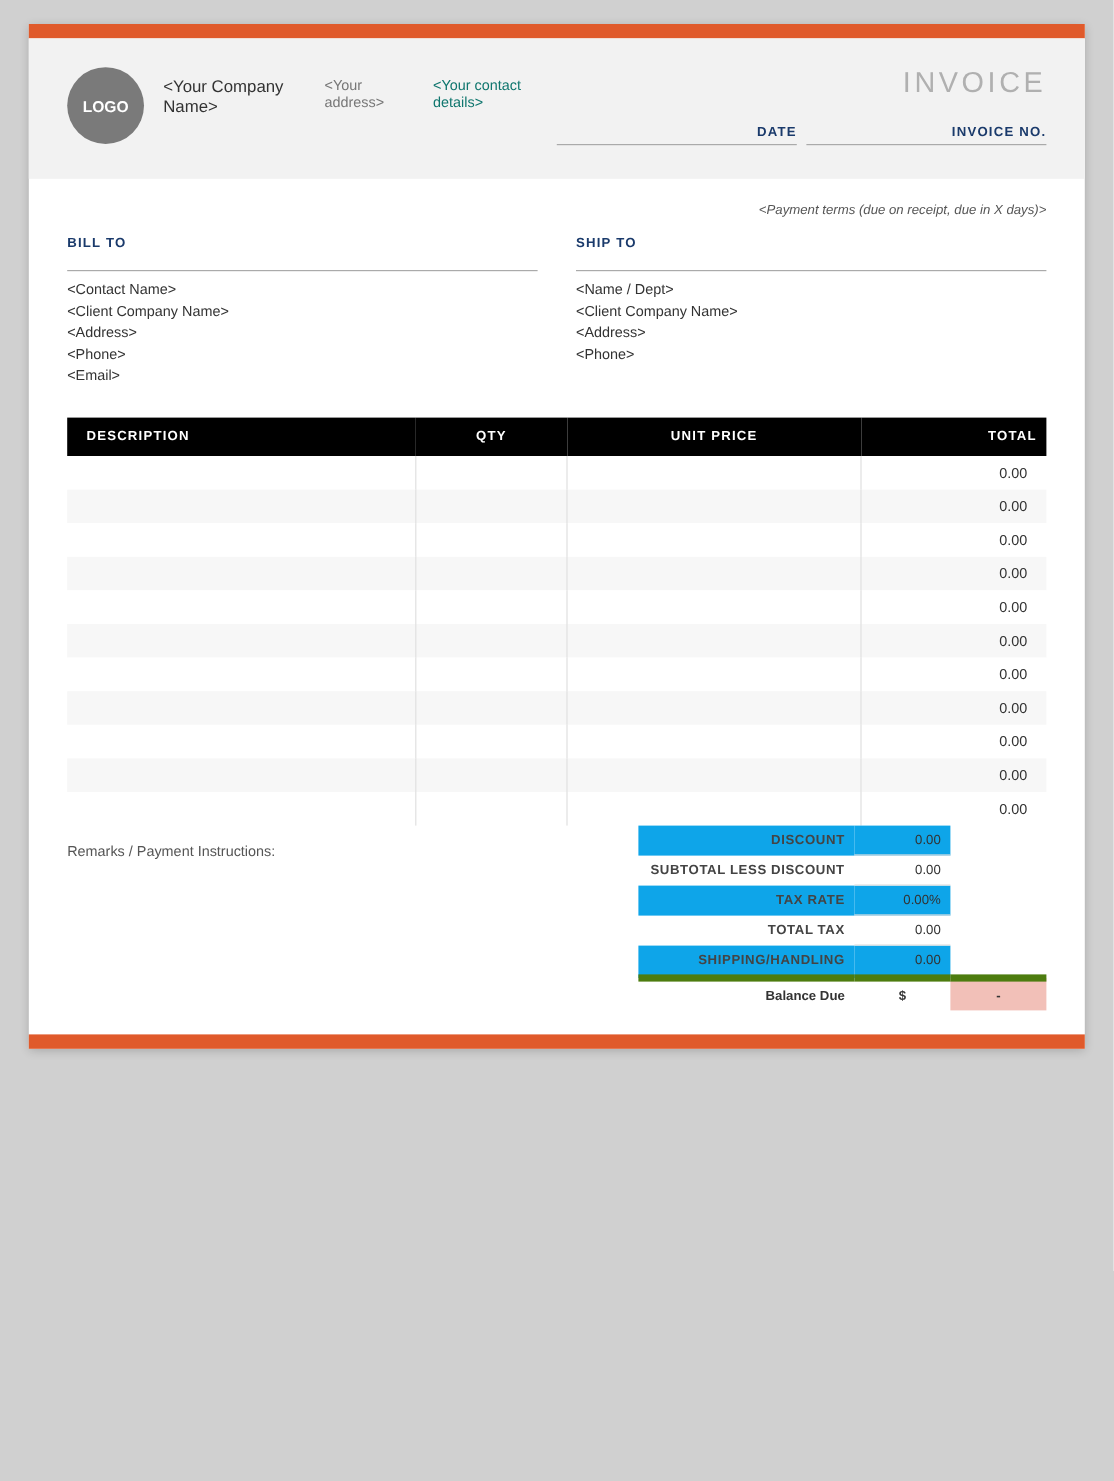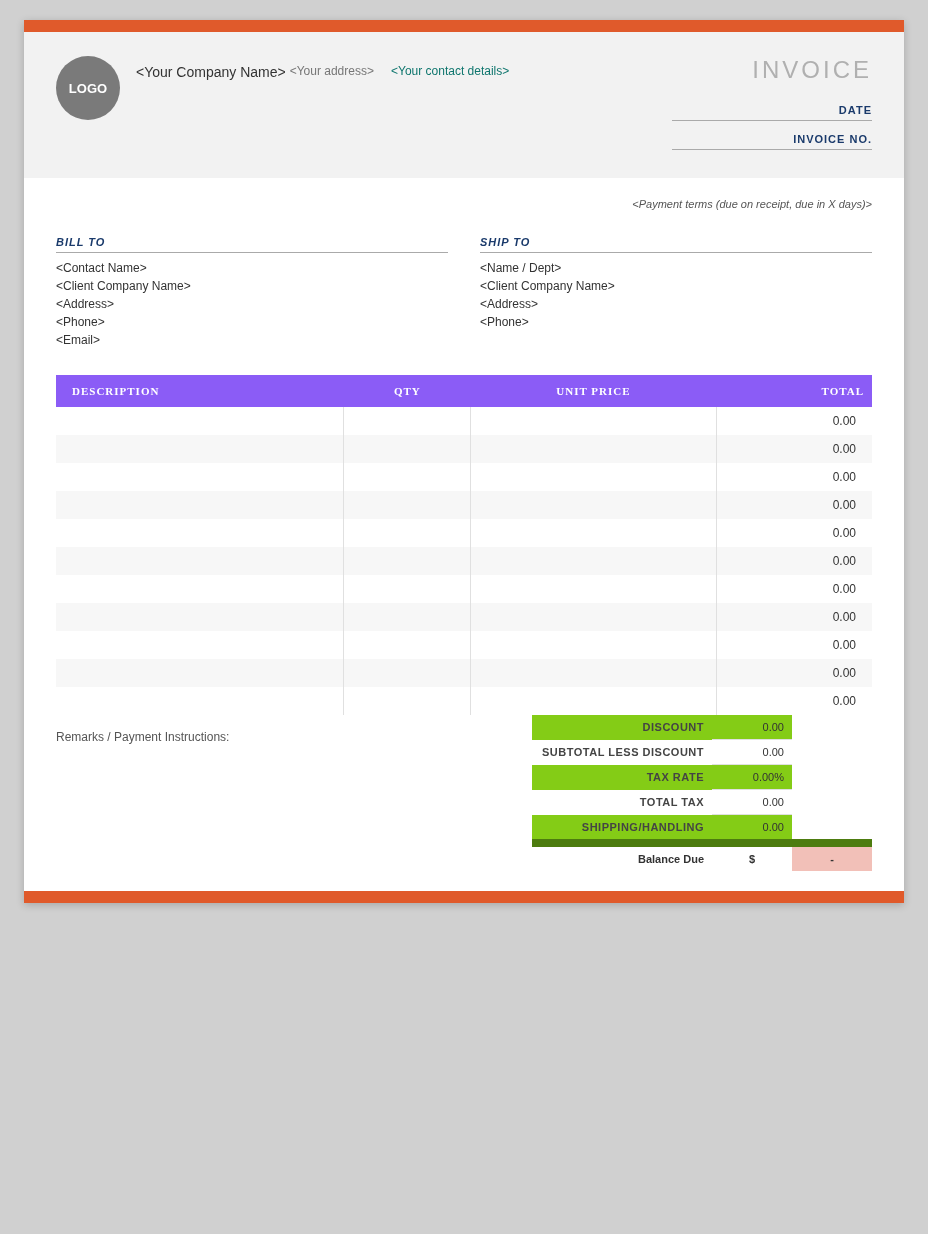--- a/index.html
+++ b/index.html
@@ -78,21 +78,20 @@
     }
     .invoice-title {
       font-size: 24px;
       font-weight: 300;
       color: #b0b0b0;
       letter-spacing: 3px;
       margin-bottom: 20px;
     }
     .invoice-meta {
       display: flex;
-      flex-direction: column;
       align-items: center;
       gap: 8px;
     }
     .meta-row {
       display: flex;
       flex-direction: column;
       align-items: flex-end;
       width: 200px;
     }
     .meta-label {
@@ -105,64 +104,62 @@
       width: 100%;
       border-bottom: 1px solid #aaa;
       margin-top: 4px;
       margin-bottom: 4px;
     }
     .body-section {
       padding: 16px 32px 0 32px;
     }
     .payment-terms-row {
       text-align: right;
-      margin-bottom: 24px;
+      margin-bottom: 14px;
     }
     .payment-terms-text {
       font-size: 11px;
       color: #555;
       font-style: italic;
     }
     .bill-ship-row {
       display: flex;
       gap: 32px;
       margin-bottom: 24px;
     }
     .bill-col, .ship-col {
       flex: 1;
     }
     .section-label {
       font-size: 11px;
       font-weight: bold;
       color: #1a3a6b;
       letter-spacing: 1px;
       border-bottom: 1px solid #aaa;
-      padding-bottom: 4px;
+      padding-bottom: 16px;
       margin-bottom: 8px;
-      font-style: italic;
     }
     .address-line {
       font-size: 12px;
       color: #333;
       margin-bottom: 4px;
     }
     .items-table {
       width: 100%;
       border-collapse: collapse;
       margin-bottom: 0;
     }
     .items-table thead tr th {
-      background: #8b5cf6;
+      background: #000000;
       color: #fff;
       font-size: 11px;
       font-weight: bold;
       letter-spacing: 1px;
       padding: 10px 12px;
       text-align: center;
-      font-family: Liberation Serif, serif;
     }
     .items-table thead tr th:first-child {
       text-align: left;
       padding-left: 16px;
     }
     .items-table thead tr th:last-child {
       text-align: right;
       padding-right: 8px;
     }
     .items-table tbody tr {
@@ -226,21 +223,21 @@
       font-weight: bold;
       letter-spacing: 0.5px;
       color: #444;
     }
     .totals-table tr td.value-cell {
       text-align: right;
       width: 80px;
       border-bottom: 1px solid #e0e0e0;
     }
     .totals-table tr.alt-row {
-      background: #84cc16;
+      background: #0ea5e9;
     }
     .balance-row td {
       padding: 10px 8px;
       font-size: 14px;
     }
     .balance-label {
       text-align: right;
       font-weight: bold;
       color: #222;
     }
@@ -250,21 +247,21 @@
       text-align: center;
     }
     .balance-value {
       background: #f2c0b8;
       text-align: center;
       font-weight: bold;
       color: #222;
       width: 80px;
     }
     .top-divider {
-      border-top: 8px solid #4d7c0f;
+      border-top: 6px solid #4d7c0f;
     }
     .table-wrapper {
       padding: 0 32px;
     }
   </style>
 </head>
 <body>
 
 <div class="page">
 

